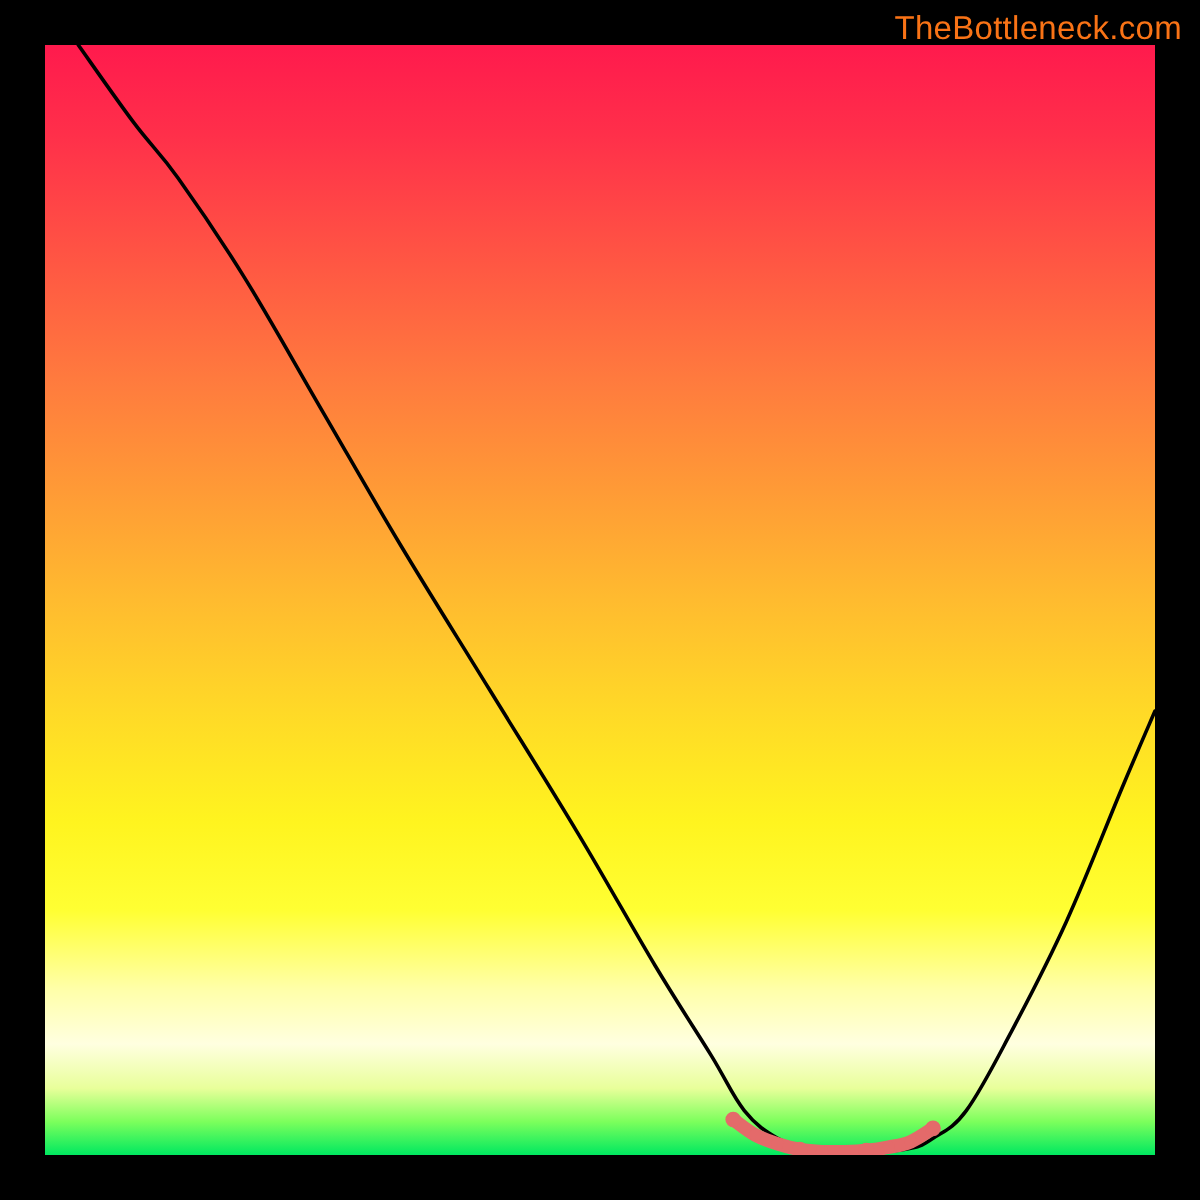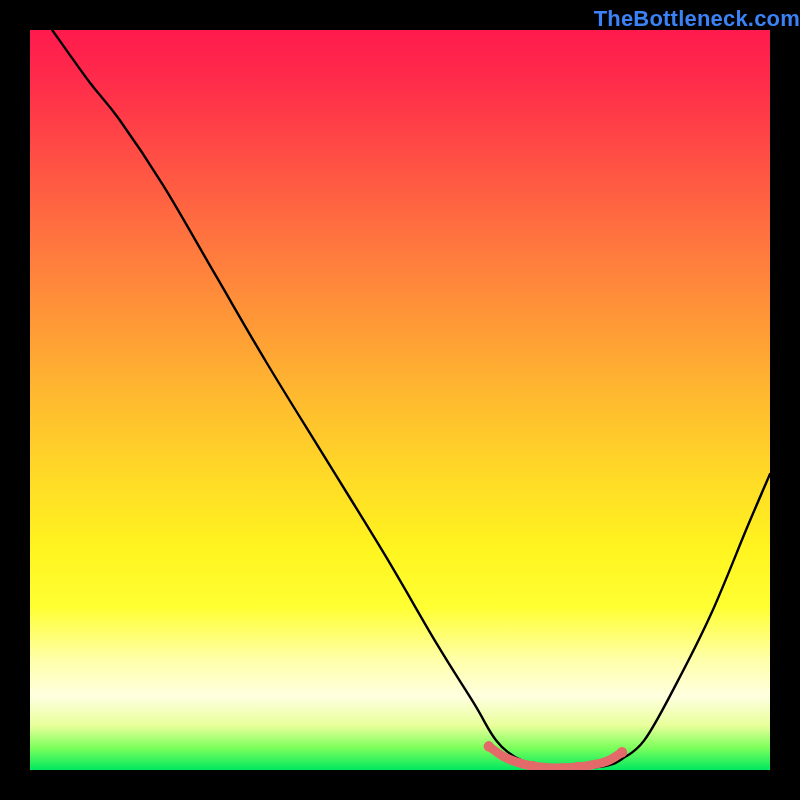--- a/index.html
+++ b/index.html
@@ -6,25 +6,25 @@
   html, body { width: 800px; height: 800px; overflow: hidden; }
   .chart-container {
     position: relative;
     width: 800px;
     height: 800px;
     background: #000;
   }
   .watermark {
     position: absolute;
     top: 6px;
-    right: 0;
+    right: 12px;
     font-family: Arial, Helvetica, sans-serif;
     font-size: 22px;
-    font-weight: 700;
-    color: #3b82f6;
+    font-weight: 400;
+    color: #f97316;
     letter-spacing: 0.2px;
     z-index: 10;
   }
   .plot-area {
     position: absolute;
     left: 30px;
     top: 30px;
     width: 740px;
     height: 740px;
     overflow: hidden;

